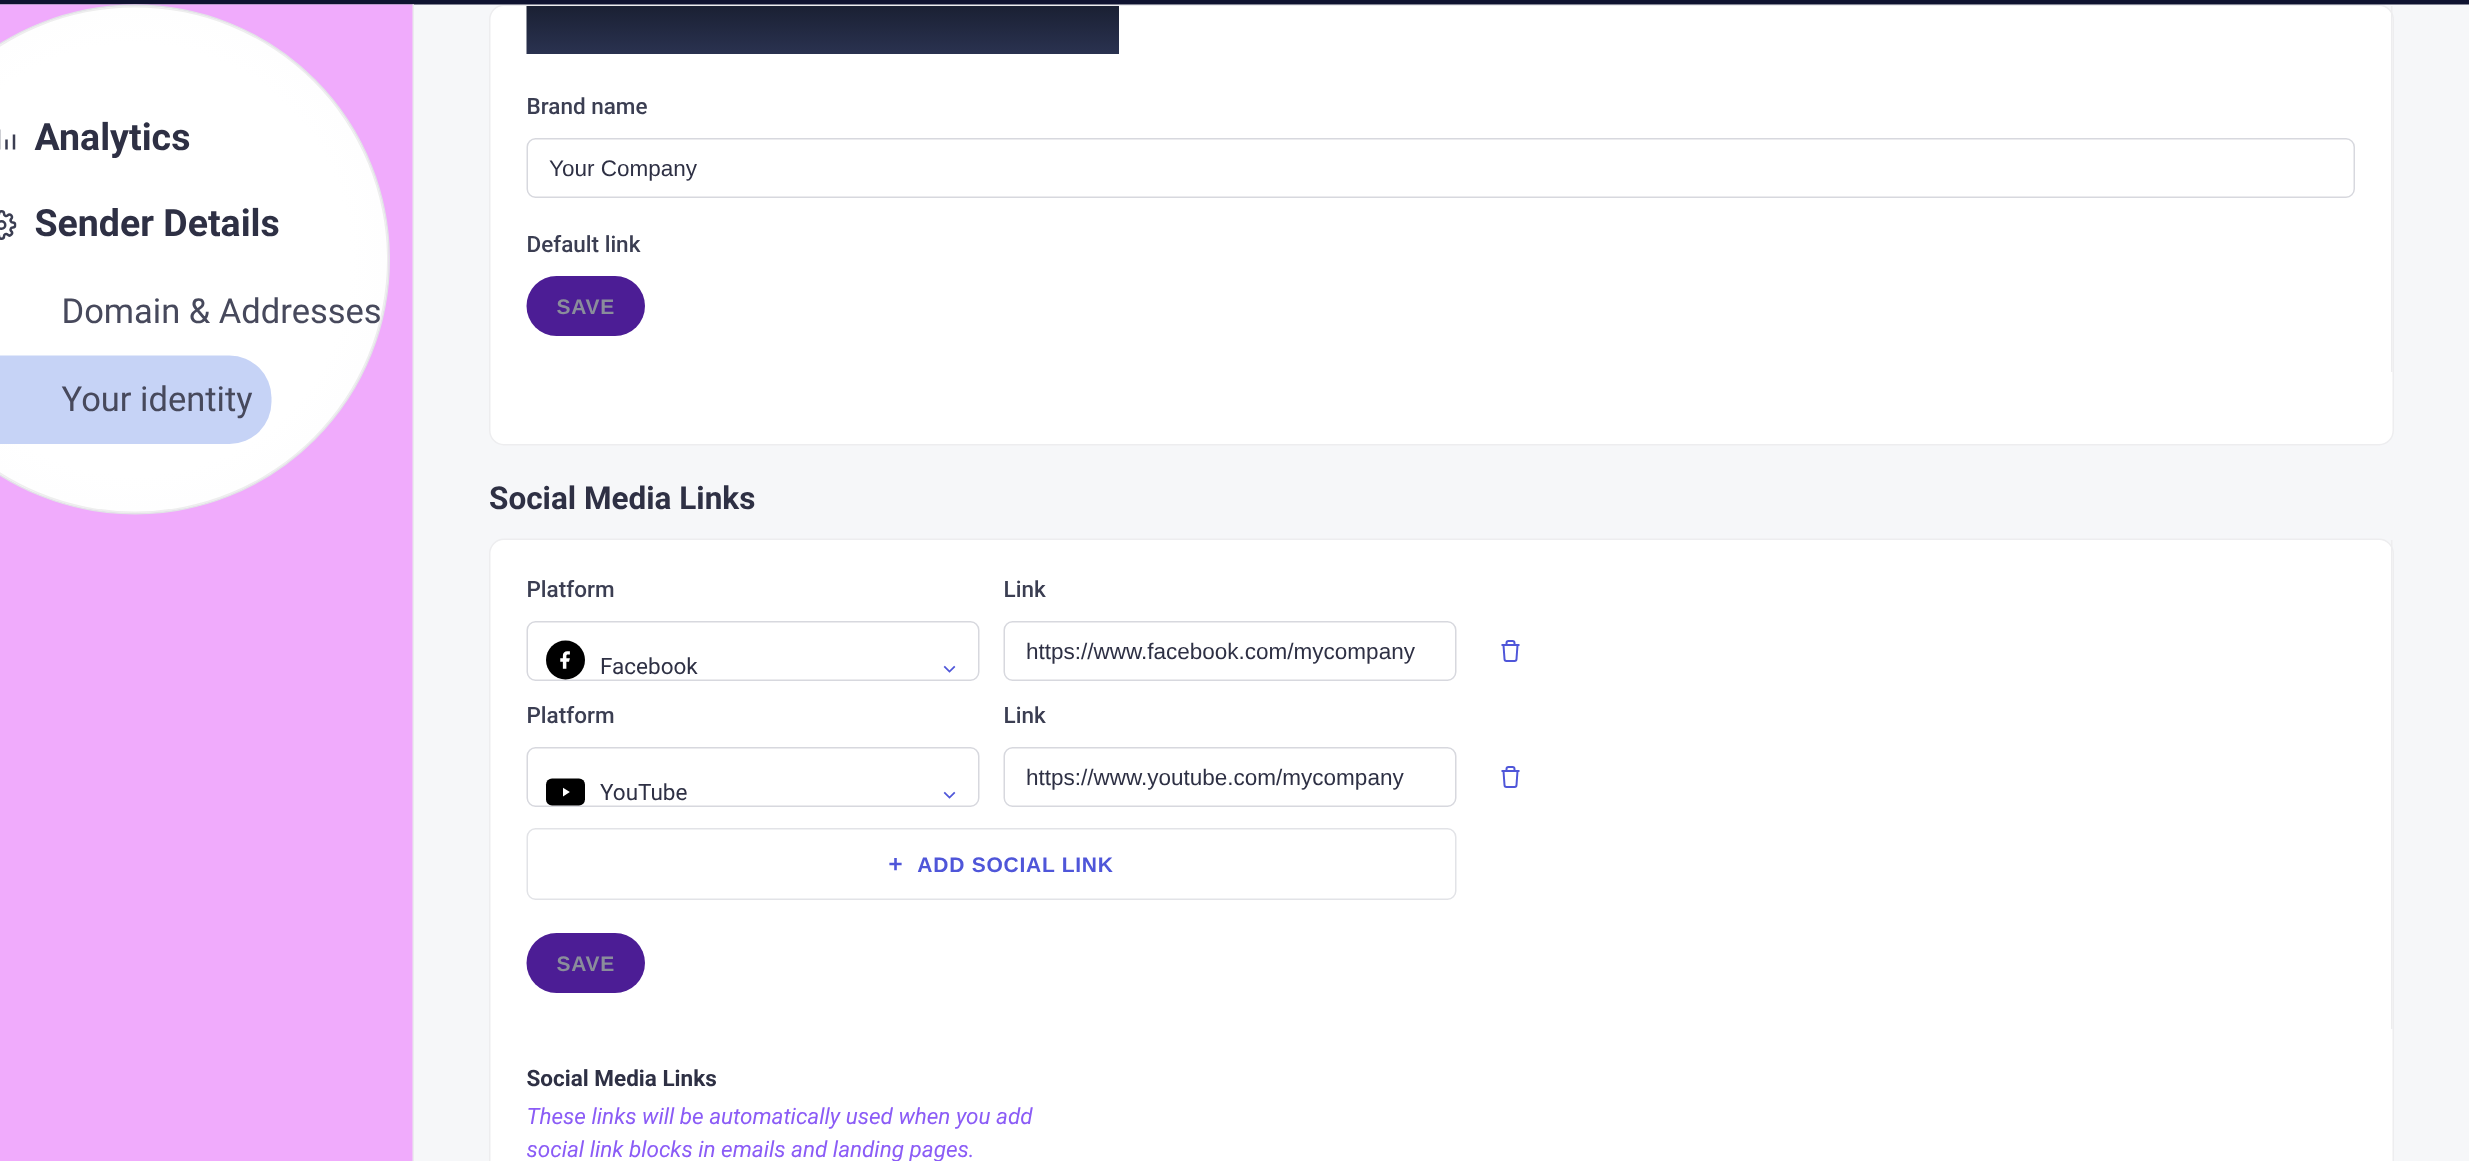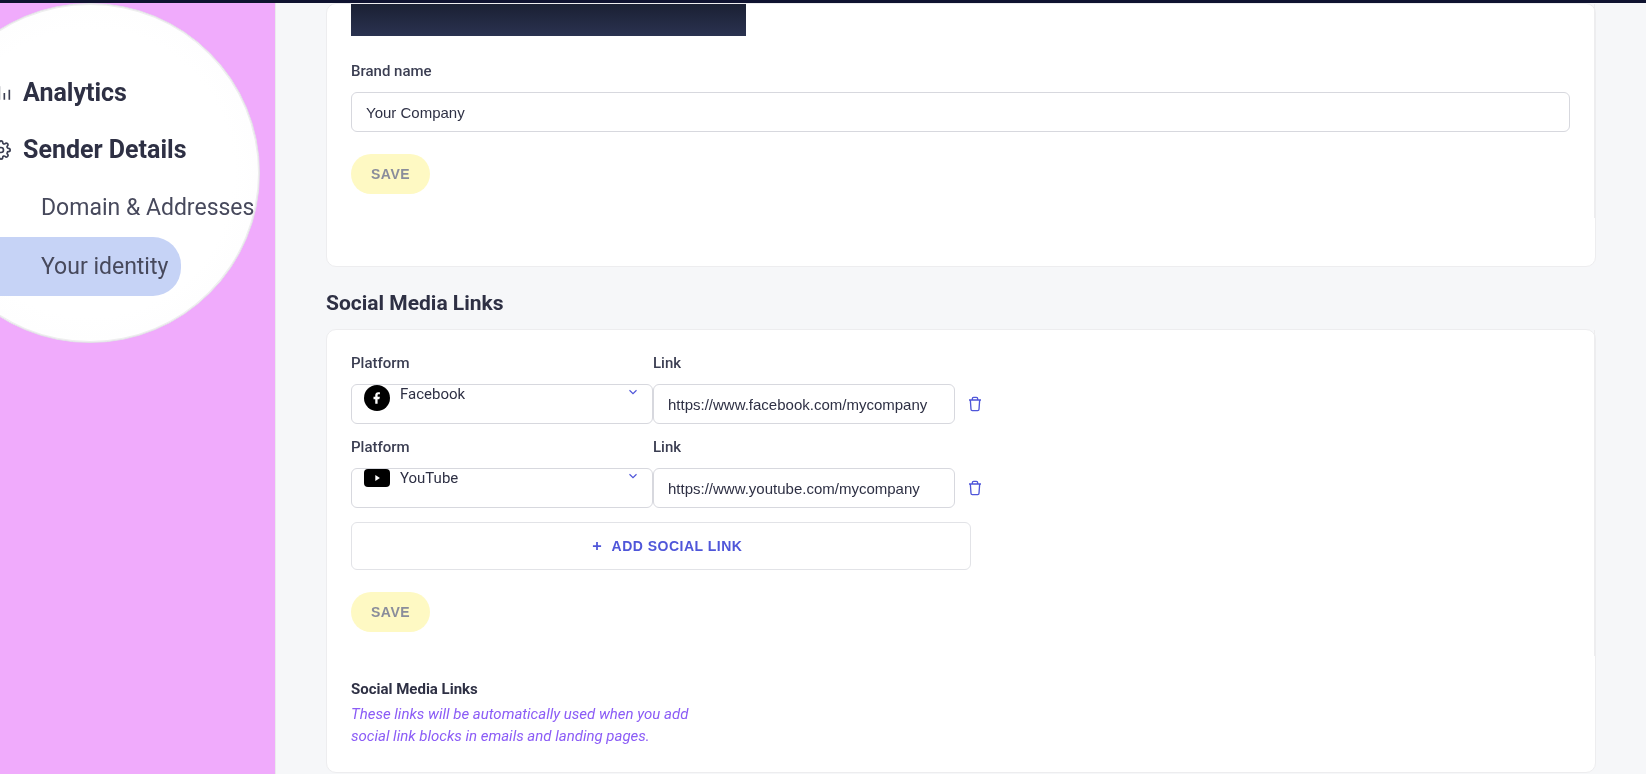--- a/index.html
+++ b/index.html
@@ -142,58 +142,58 @@
     color: #2e3044;
     margin-bottom: 22px;
   }
   .text-input::placeholder { color: #9aa0ab; }
   .save-btn {
     display: inline-flex;
     align-items: center;
     justify-content: flex-end;
     height: 40px;
     padding: 0 20px;
-    background: #fef9c3;
+    background: #4c1d95;
     color: #8a8d9b;
     font-size: 14px;
     font-weight: 700;
     letter-spacing: 0.5px;
     border: none;
     border-radius: 20px;
     cursor: default;
   }
   .section-header {
     font-size: 21px;
     font-weight: 700;
     color: #2e3044;
     margin: 0 0 14px 0;
   }
   .social-row {
     display: flex;
-    gap: 0;
+    gap: 16px;
     align-items: flex-end;
     margin-bottom: 14px;
   }
   .social-col-platform { flex: 0 0 302px; }
   .social-col-link { flex: 0 0 302px; }
   .social-col-del {
     flex: 0 0 40px;
     display: flex;
     align-items: center;
     justify-content: center;
     height: 40px;
   }
   .select-wrap {
     position: relative;
     width: 100%;
     height: 40px;
     border: 1px solid #d7d8de;
     border-radius: 6px;
     display: flex;
-    align-items: flex-start;
+    align-items: flex-end;
     padding: 0 12px;
     gap: 10px;
     background: #fff;
   }
   .select-wrap .platform-icon {
     width: 26px; height: 26px; border-radius: 50%;
     display: flex; align-items: center; justify-content: center;
     background: #000; color: #fff; flex-shrink:0;
   }
   .select-wrap .platform-icon.yt { border-radius: 4px; width: 26px; height: 18px; }
@@ -298,20 +298,21 @@
 
   <main class="main">
 
     <div class="card">
       <div class="card-body">
         <div class="image-placeholder"></div>
 
         <div class="field-label">Brand name</div>
         <input class="text-input" type="text" value="Your Company" style="">
 
+        <div class="field-label">Default link</div>
 
         <button class="save-btn">
           <span>SAVE</span>
         </button>
       </div>
       <div class="card-side"></div>
     </div>
 
     <h2 class="section-header">Social Media Links</h2>
 

